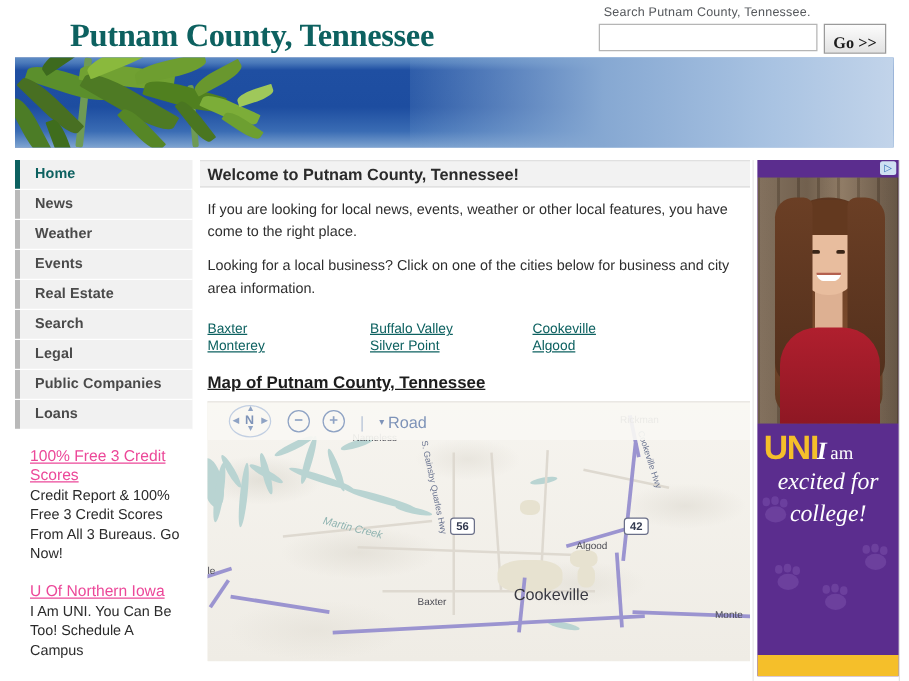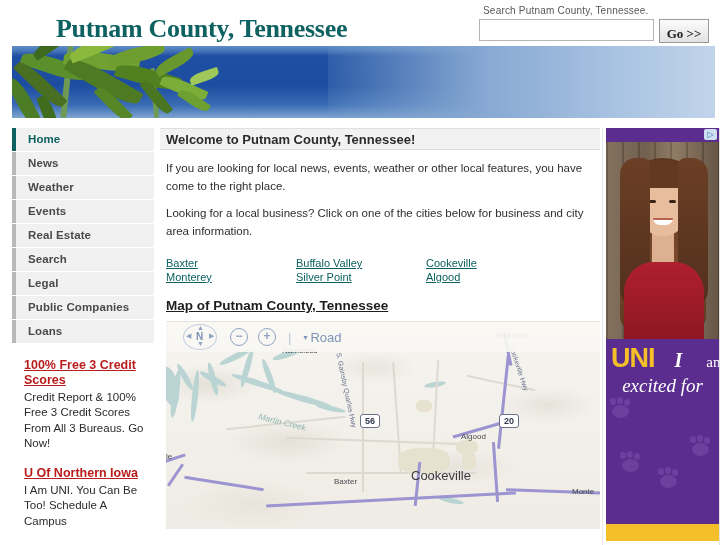--- a/index.html
+++ b/index.html
@@ -173,22 +173,22 @@
     width: 11px; height: 11px;
     display: flex; align-items: center; justify-content: center;
     font-size: 8px; color: #ffffff;
     cursor: pointer;
     line-height: 1;
   }
   .arrow-prev { background: #9ec4c2; }
   .arrow-next { background: #0d6160; }
   .ad-title {
     font-size: 12.5px;
-    font-weight: bold;
-    color: #b91c1c;
+    font-weight: normal;
+    color: #ec4899;
     text-decoration: underline;
     line-height: 15px;
     cursor: pointer;
     display: block;
     margin-bottom: 2px;
   }
   .ad-body {
     font-size: 11.5px;
     color: #2b2b2b;
     line-height: 15.5px;
@@ -472,21 +472,20 @@
   .paw .pad {
     position: absolute;
     background: #7d53ad;
     border-radius: 50%;
   }
   .uni-row {
     position: absolute; left: 5px; top: 6px;
     width: 103px;
     display: flex; align-items: baseline;
     z-index: 4;
-    gap: 21px;
   }
   .uni-logo {
     font-family: "Liberation Sans", sans-serif;
     font-weight: bold;
     font-size: 27px;
     color: #f5bf2a;
     letter-spacing: -1px;
     line-height: 26px;
   }
   .uni-i {
@@ -701,21 +700,21 @@
           <div class="zoom-btn">−</div>
           <div class="zoom-btn">+</div>
           <span class="tool-sep">|</span>
           <div class="road-select">
             <span class="road-caret">▾</span>
             <span>Road</span>
           </div>
         </div>
 
         <div class="shield" style="left:194px; top:92px;">56</div>
-        <div class="shield" style="left:333px; top:92px;">20</div>
+        <div class="shield" style="left:333px; top:92px;">42</div>
 
         <div class="map-label" style="left:116px; top:24px;">Nameless</div>
         <div class="map-label" style="left:330px; top:9px;">Rickman</div>
         <div class="map-label" style="left:295px; top:110px;">Algood</div>
         <div class="map-label big" style="left:245px; top:146px;">Cookeville</div>
         <div class="map-label" style="left:168px; top:155px;">Baxter</div>
         <div class="map-label" style="left:406px; top:165px;">Monte</div>
         <div class="map-label" style="left:0px; top:130px;">le</div>
         <div class="map-label river" style="left:92px; top:95px; transform:rotate(14deg);">Martin Creek</div>
         <div class="map-label hwy" style="left:176px; top:30px; transform:rotate(78deg); transform-origin:0 0;">S. Gainsby Quarles Hwy</div>
@@ -769,20 +768,21 @@
             <span class="pad" style="left:9px; top:0px; width:6px; height:7px;"></span>
             <span class="pad" style="left:16px; top:2px; width:6px; height:7px;"></span>
           </div>
 
           <div class="uni-row">
             <span class="uni-logo">UNI</span>
             <span class="uni-i">I</span>
             <span class="uni-am">am</span>
           </div>
           <div class="uni-line2">excited for</div>
+          <div class="uni-line3">college!</div>
         </div>
 
         <div class="rad-bottom"></div>
       </div>
     </div>
 
     <div class="right-divider"></div>
   </div>
 </div>
 

